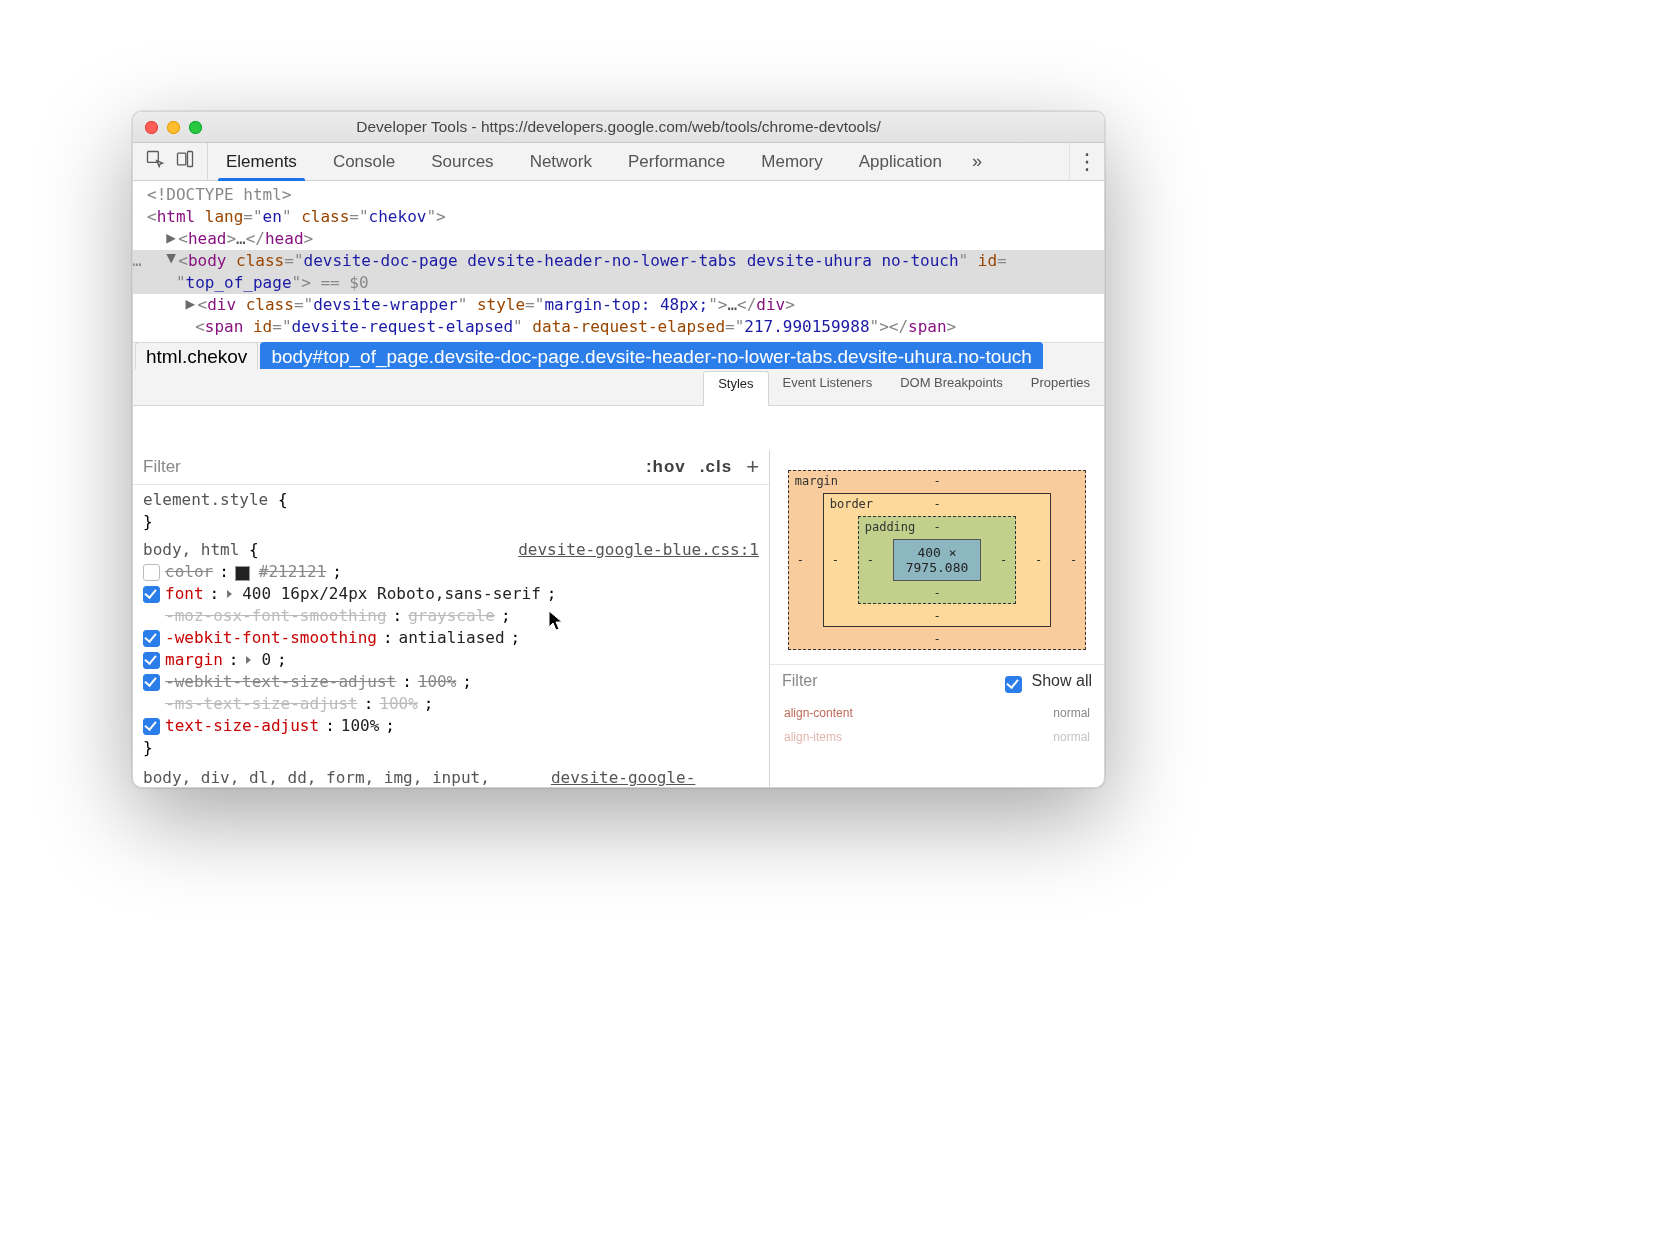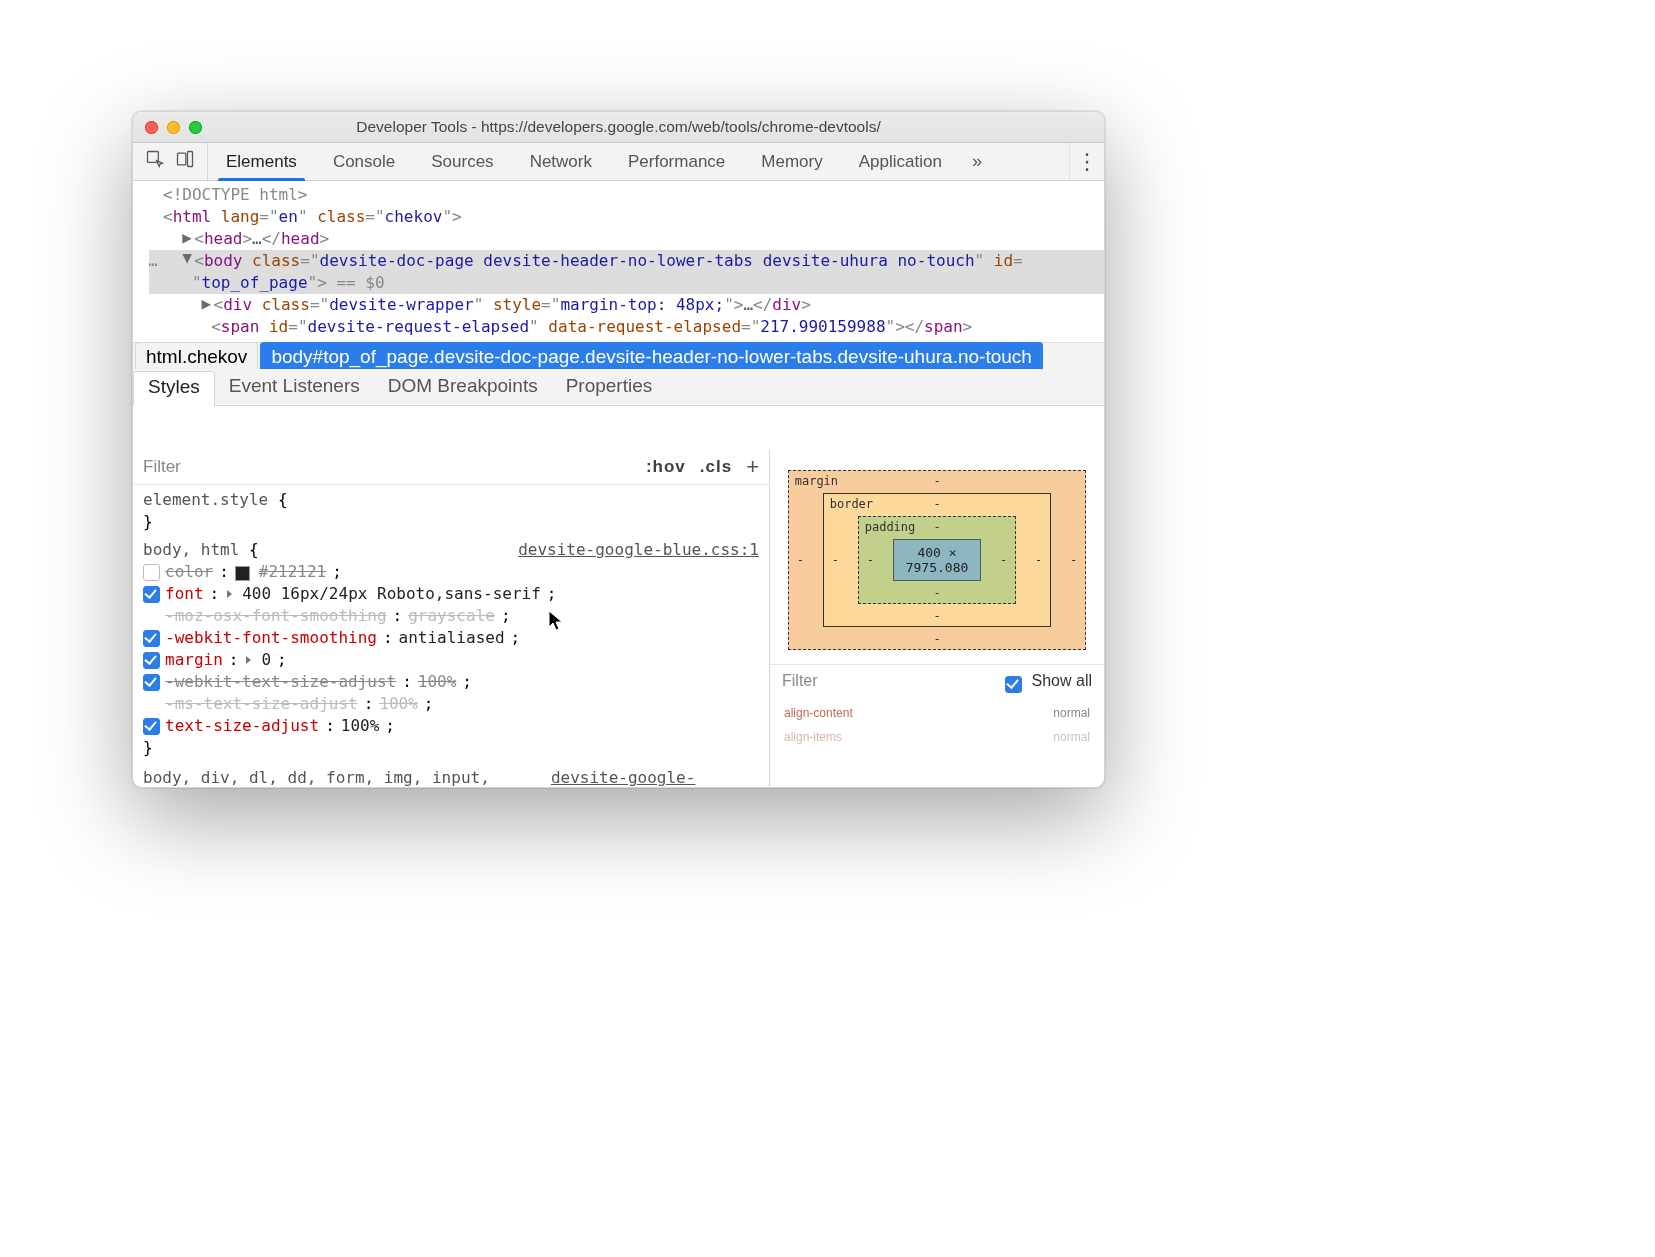--- a/index.html
+++ b/index.html
@@ -159,22 +159,23 @@
   .breadcrumbs .crumb.selected {
     background:#2b7de9;
     color:#fff;
     border-color:#2b7de9;
   }
 
   .subtabs {
     display:flex;
     border-bottom: 1px solid #d5d5d5;
     background:#f3f3f3;
-    font-size: 19px;
+    font-size: 13px;
     height: 36px;
+    justify-content: flex-end;
   }
   .subtabs .stab {
     padding: 6px 14px 0 14px;
     color:#555;
     position:relative;
   }
   .subtabs .stab.active {
     background:#fff;
     border: 1px solid #d5d5d5;
     border-bottom: 1px solid #fff;
@@ -324,21 +325,21 @@
       <div class="tab">Network</div>
       <div class="tab">Performance</div>
       <div class="tab">Memory</div>
       <div class="tab">Application</div>
     </div>
     <div class="more-chevrons">»</div>
     <div class="spacer"></div>
     <div class="kebab">⋮</div>
   </div>
 
-  <div class="elements-pane" style="height:155px;overflow:hidden;margin-left:16px;">
+  <div class="elements-pane" style="height:155px;overflow:hidden;">
     <div class="row"><span class="comment">&lt;!DOCTYPE html&gt;</span></div>
     <div class="row"><span class="angleb">&lt;</span><span class="tagname">html</span> <span class="attrname">lang</span><span class="angleb">="</span><span class="attrval">en</span><span class="angleb">"</span> <span class="attrname">class</span><span class="angleb">="</span><span class="attrval">chekov</span><span class="angleb">"&gt;</span></div>
     <div class="row">  <span class="triangle">▶</span><span class="angleb">&lt;</span><span class="tagname">head</span><span class="angleb">&gt;</span><span class="collapsed-marker">…</span><span class="angleb">&lt;/</span><span class="tagname">head</span><span class="angleb">&gt;</span></div>
     <div class="row selected-row">  <span class="triangle" style="transform:rotate(90deg) translateX(-1px);display:inline-block;">▶</span><span class="angleb">&lt;</span><span class="tagname">body</span> <span class="attrname">class</span><span class="angleb">="</span><span class="attrval">devsite-doc-page devsite-header-no-lower-tabs devsite-uhura no-touch</span><span class="angleb">"</span> <span class="attrname">id</span><span class="angleb">=</span><br>   <span class="angleb">"</span><span class="attrval">top_of_page</span><span class="angleb">"&gt;</span><span class="dollarzero"> == $0</span></div>
     <div class="row">    <span class="triangle">▶</span><span class="angleb">&lt;</span><span class="tagname">div</span> <span class="attrname">class</span><span class="angleb">="</span><span class="attrval">devsite-wrapper</span><span class="angleb">"</span> <span class="attrname">style</span><span class="angleb">="</span><span class="attrval">margin-top: 48px;</span><span class="angleb">"&gt;</span><span class="collapsed-marker">…</span><span class="angleb">&lt;/</span><span class="tagname">div</span><span class="angleb">&gt;</span></div>
     <div class="row">     <span class="angleb">&lt;</span><span class="tagname">span</span> <span class="attrname">id</span><span class="angleb">="</span><span class="attrval">devsite-request-elapsed</span><span class="angleb">"</span> <span class="attrname">data-request-elapsed</span><span class="angleb">="</span><span class="attrval">217.990159988</span><span class="angleb">"&gt;&lt;/</span><span class="tagname">span</span><span class="angleb">&gt;</span></div>
   </div>
 
   <div class="breadcrumbs">
     <div class="crumb">html.chekov</div>

